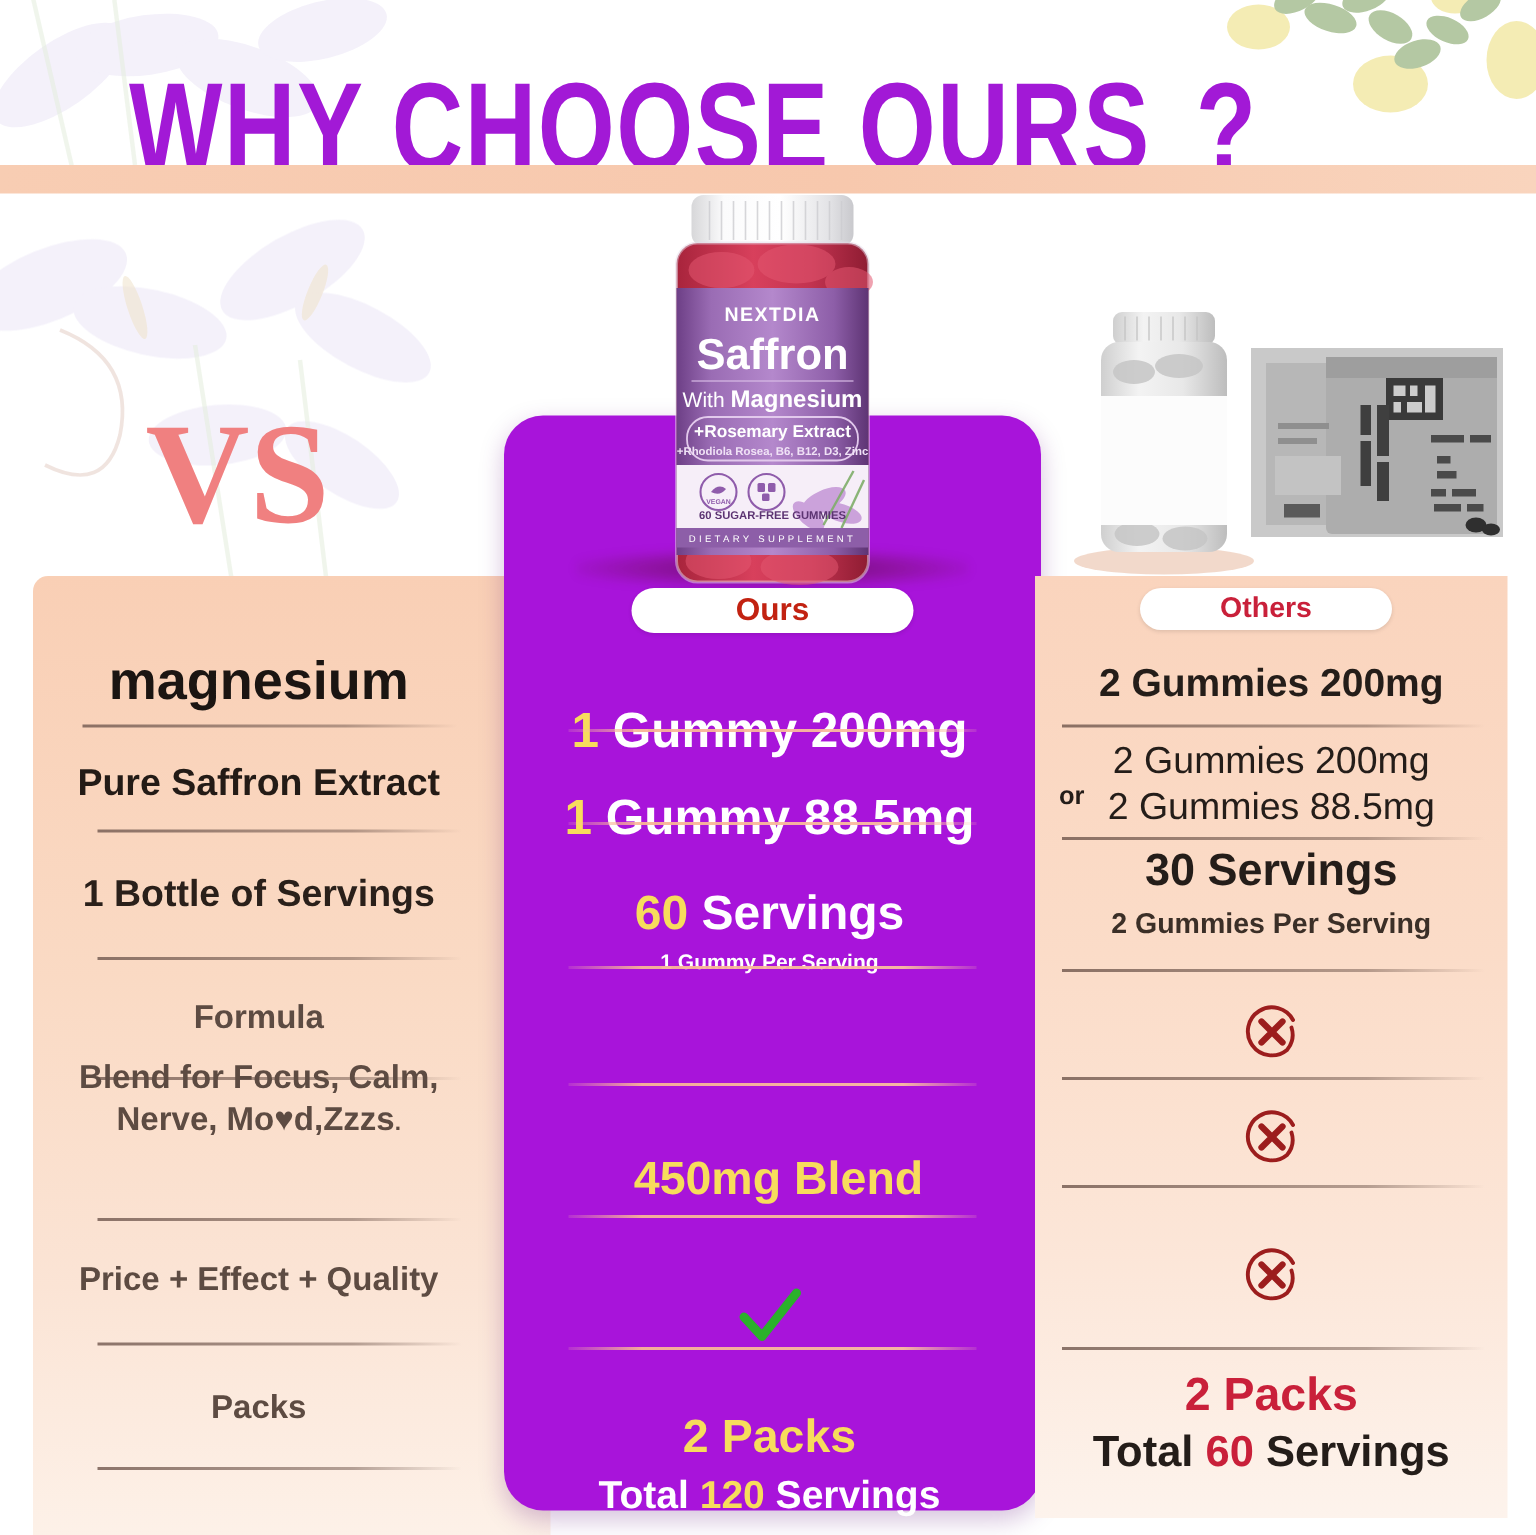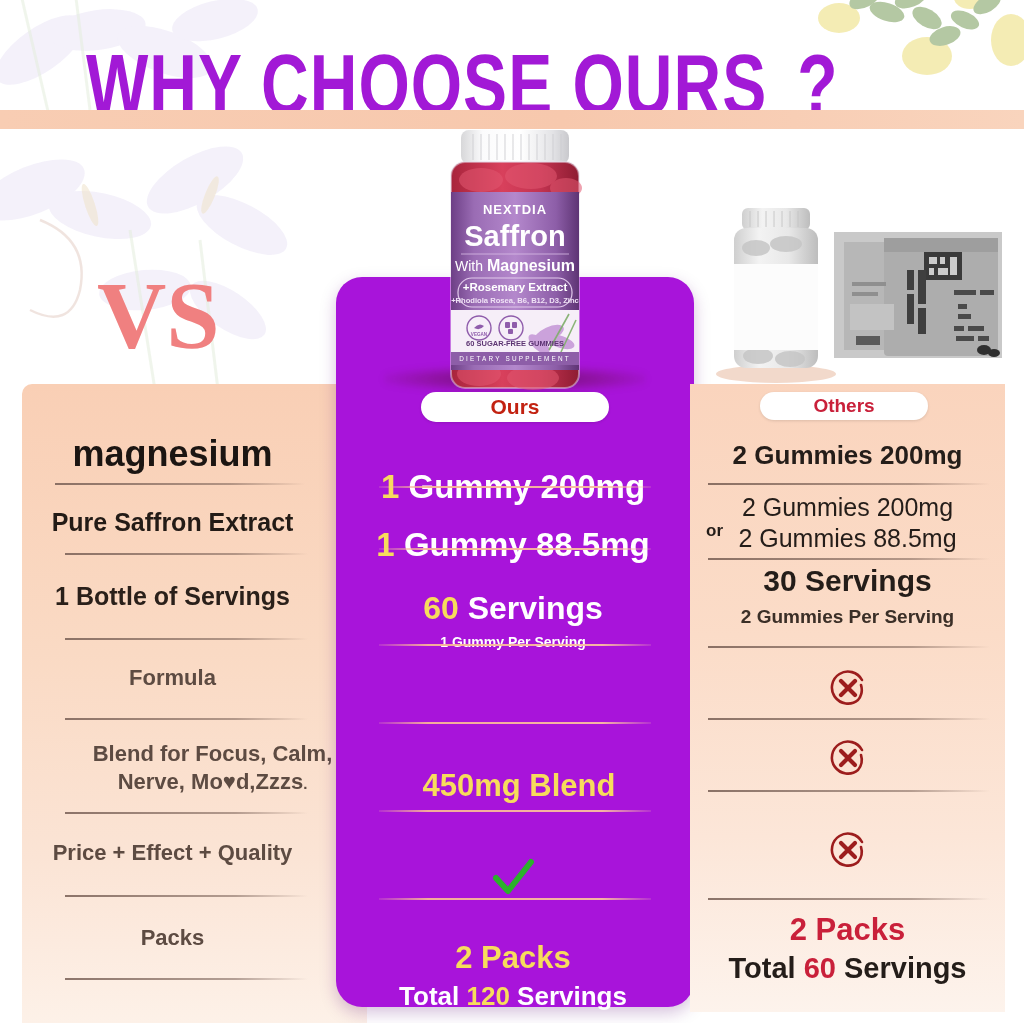--- a/index.html
+++ b/index.html
@@ -167,21 +167,21 @@
   <div class="lrow" style="top:582px;">
       <span class="ltext" style="font-size:25px;font-weight:bold;color:#2a201a;">1 Bottle of Servings</span>
     </div>
   <div class="ldiv" style="left:65px;top:638px;width:243px;"></div>
 
   <div class="lrow" style="top:665px;">
       <span class="ltext" style="font-size:22px;font-weight:bold;color:#5d4b42;">Formula</span>
     </div>
   <div class="ldiv" style="left:65px;top:718px;width:243px;"></div>
 
-  <div class="lrow" style="top:740px;line-height:1.28;margin-left:40px;">
+  <div class="lrow" style="top:704px;line-height:1.28;">
     <span class="ltext" style="font-size:22px;font-weight:bold;color:#5d4b42;">Blend for Focus, Calm,</span>
     <span class="ltext" style="font-size:22px;font-weight:bold;color:#5d4b42;"><span>Nerve, Mo</span><span>♥</span><span>d,</span><span>Zzzs</span><span style="font-size:15px;">.</span></span>
   </div>
   <div class="ldiv" style="left:65px;top:812px;width:243px;"></div>
 
   <div class="lrow" style="top:840px;">
       <span class="ltext" style="font-size:22px;font-weight:bold;color:#5d4b42;">Price + Effect + Quality</span>
     </div>
   <div class="ldiv" style="left:65px;top:895px;width:243px;"></div>
 

